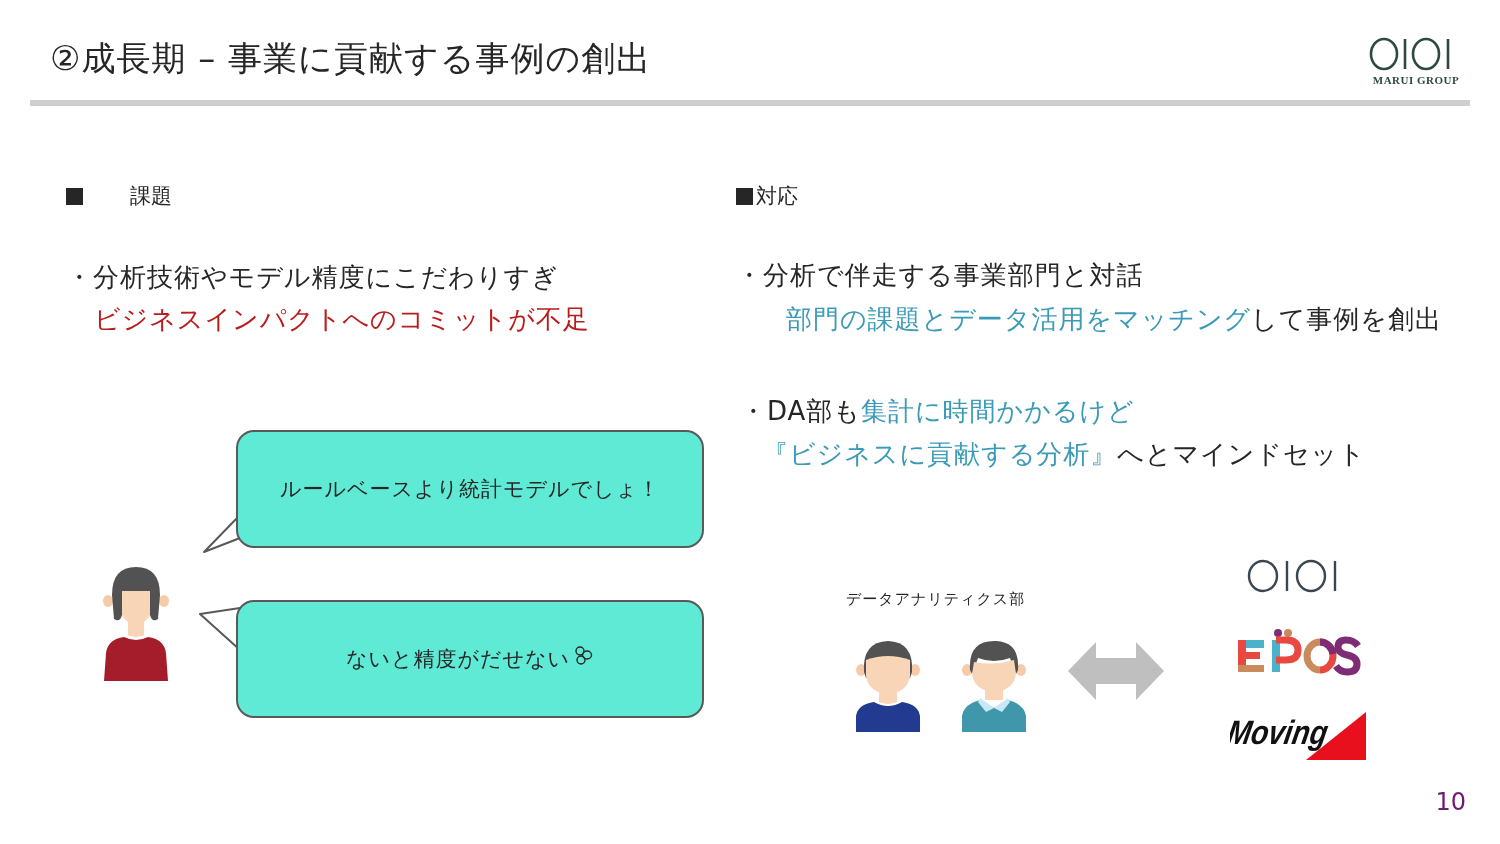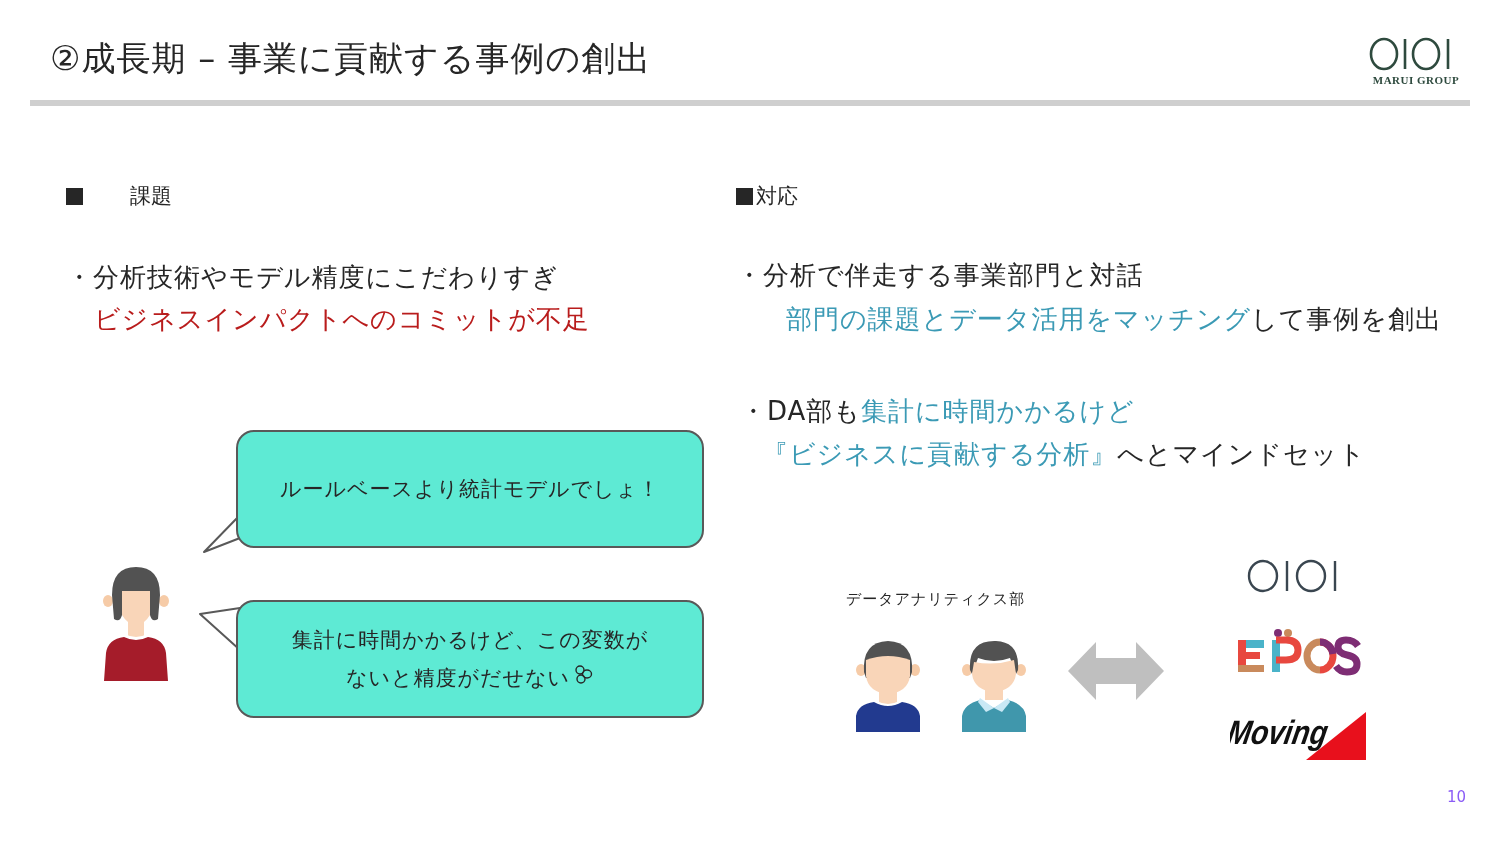--- a/index.html
+++ b/index.html
@@ -10,21 +10,21 @@
   .title-rule { left:30px; top:100px; width:1440px; height:6px; background:#cfcfcf; }
   .logo { left:1366px; top:36px; width:100px; text-align:center; }
   .logo-marks { display:flex; justify-content:center; align-items:center; gap:4px; height:36px; }
   .logo-text { font-size:11px; font-weight:bold; color:#2e4a3e; letter-spacing:0.5px; font-family:Liberation Serif, serif; margin-top:2px; }
   .section-head { font-size:21px; white-space:nowrap; display:flex; align-items:center; }
   .sq { display:inline-block; width:17px; height:17px; background:#262626; margin-right:3px; }
   .line { font-size:26px; white-space:nowrap; letter-spacing:1px; }
   .red { color:#b91c1c; }
   .blue { color:#3b9ab5; }
   .bubble { border:2px solid #595959; border-radius:18px; background:#5eead4; display:flex; align-items:center; justify-content:center; text-align:center; font-size:21px; line-height:38px; letter-spacing:1px; }
-  .page-num { right:34px; top:788px; font-size:15px; color:#8b5cf6; }
+  .page-num { right:34px; top:788px; font-size:24px; color:#701a75; }
   .da-label { left:808px; top:590px; font-size:15px; white-space:nowrap; letter-spacing:1px;margin-left:38px; }
 </style>
 </head>
 <body>
 
 <div class="abs title">②成長期 – 事業に貢献する事例の創出</div>
 <div class="abs title-rule"></div>
 
 <div class="abs logo">
   <div class="logo-marks">
@@ -50,21 +50,20 @@
   <polygon points="40,85 4,122 40,108" fill="#fff" stroke="#595959" stroke-width="2" stroke-linejoin="round"></polygon>
 </svg>
 <div class="abs bubble" style="left:236px; top:430px; width:464px; height:114px;">
   <span>ルールベースより統計モデルでしょ！</span>
 </div>
 <svg class="abs" style="left:198px; top:600px;" width="60" height="80">
   <polygon points="42,8 2,14 42,50" fill="#fff" stroke="#595959" stroke-width="2" stroke-linejoin="round"></polygon>
 </svg>
 <div class="abs bubble" style="left:236px; top:600px; width:464px; height:114px;">
   <div>
-    <div>集計に時間かかるけど、この変数が</div>
     <div><span>ないと精度がだせない</span><span style="display:inline-block; vertical-align:middle; margin-left:2px;">
       <svg width="22" height="22" viewBox="0 0 22 22">
             <g fill="none" stroke="#262626" stroke-width="1.4">
               <ellipse cx="8" cy="6" rx="4" ry="4"></ellipse>
               <ellipse cx="15" cy="10" rx="4.5" ry="4"></ellipse>
               <ellipse cx="9" cy="15" rx="4" ry="4"></ellipse>
             </g>
           </svg>
     </span></div>
   </div>

